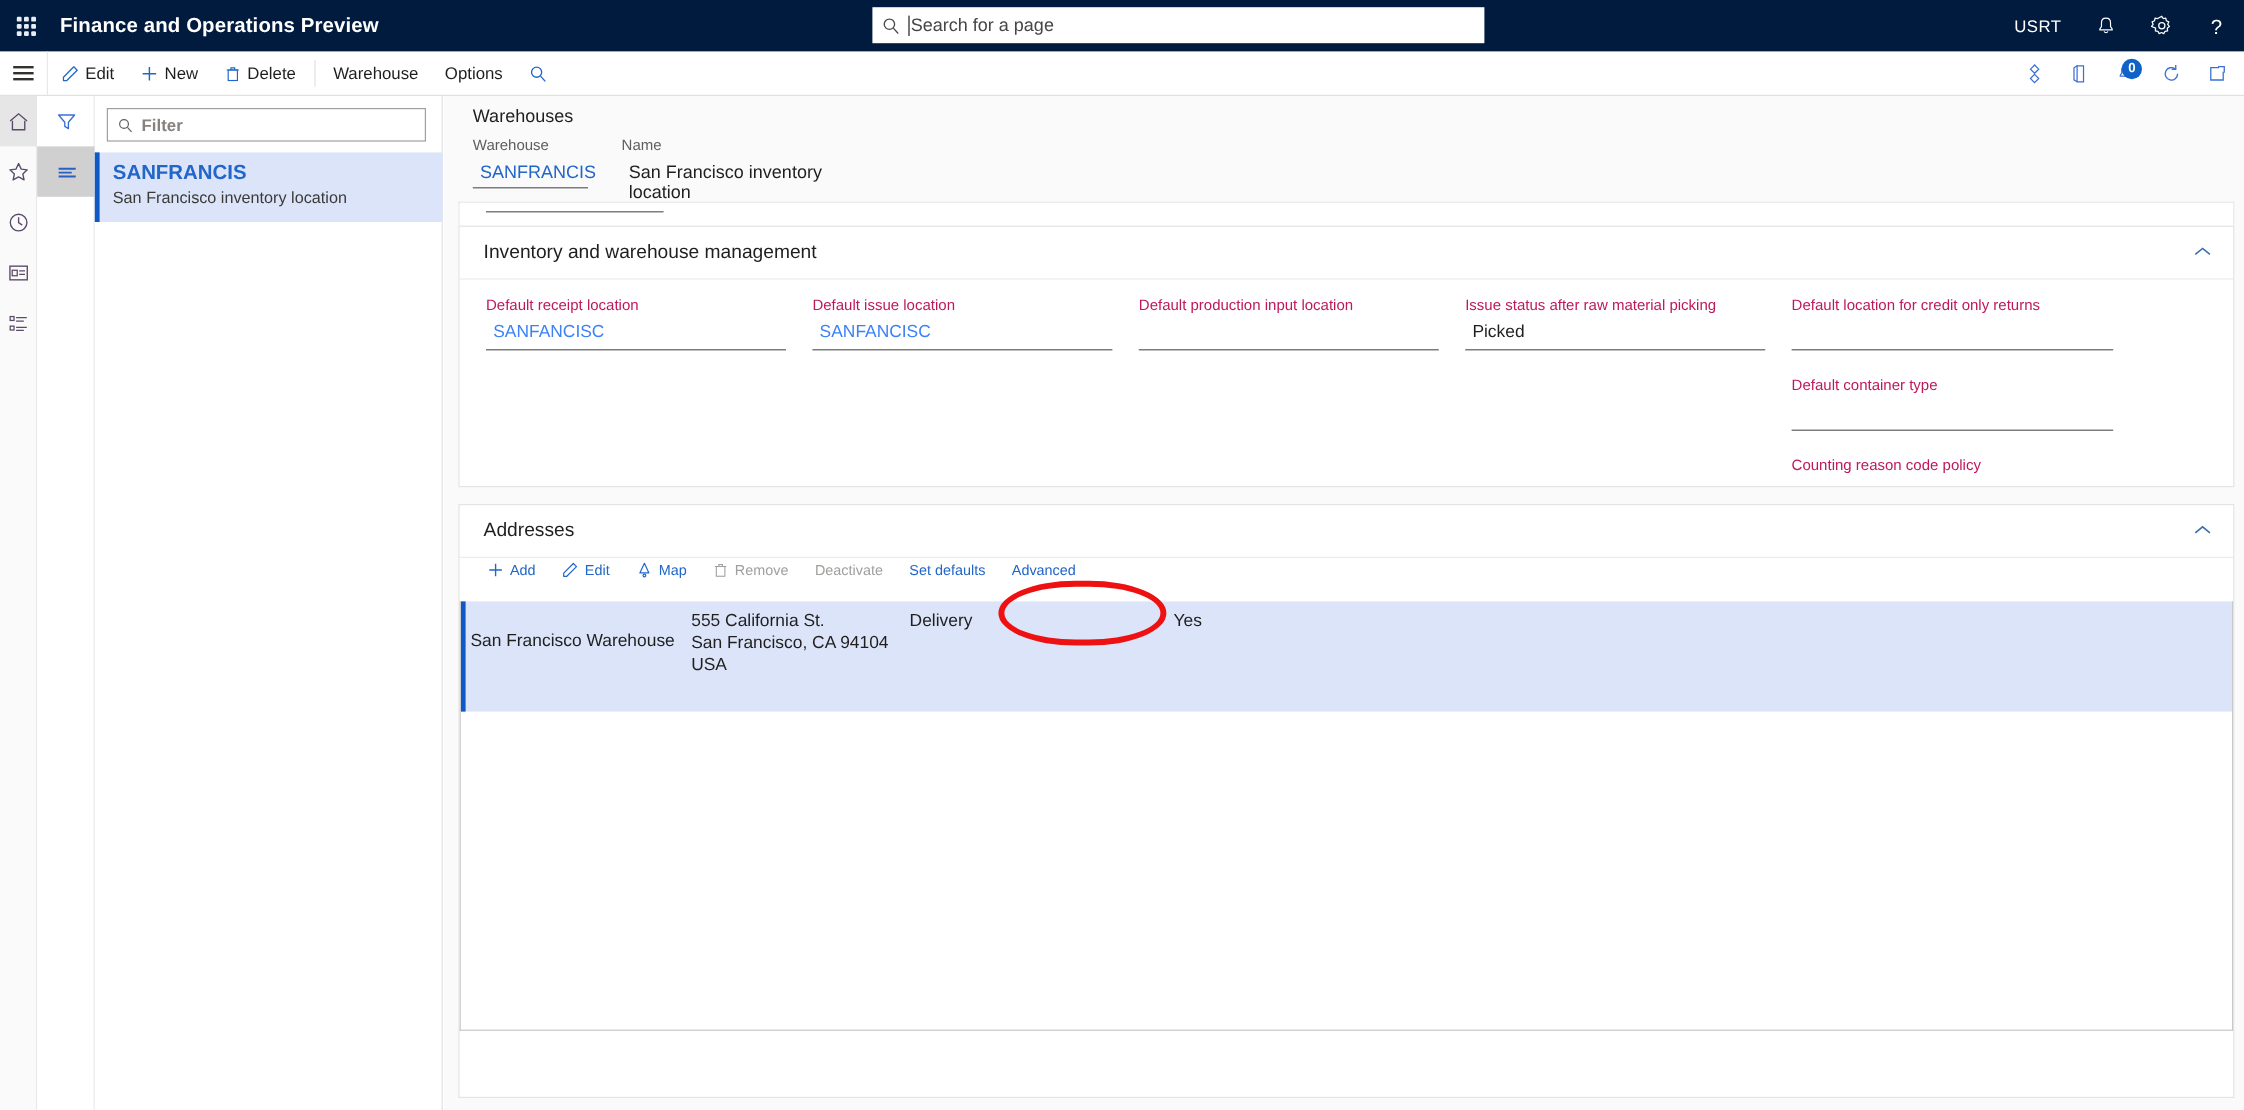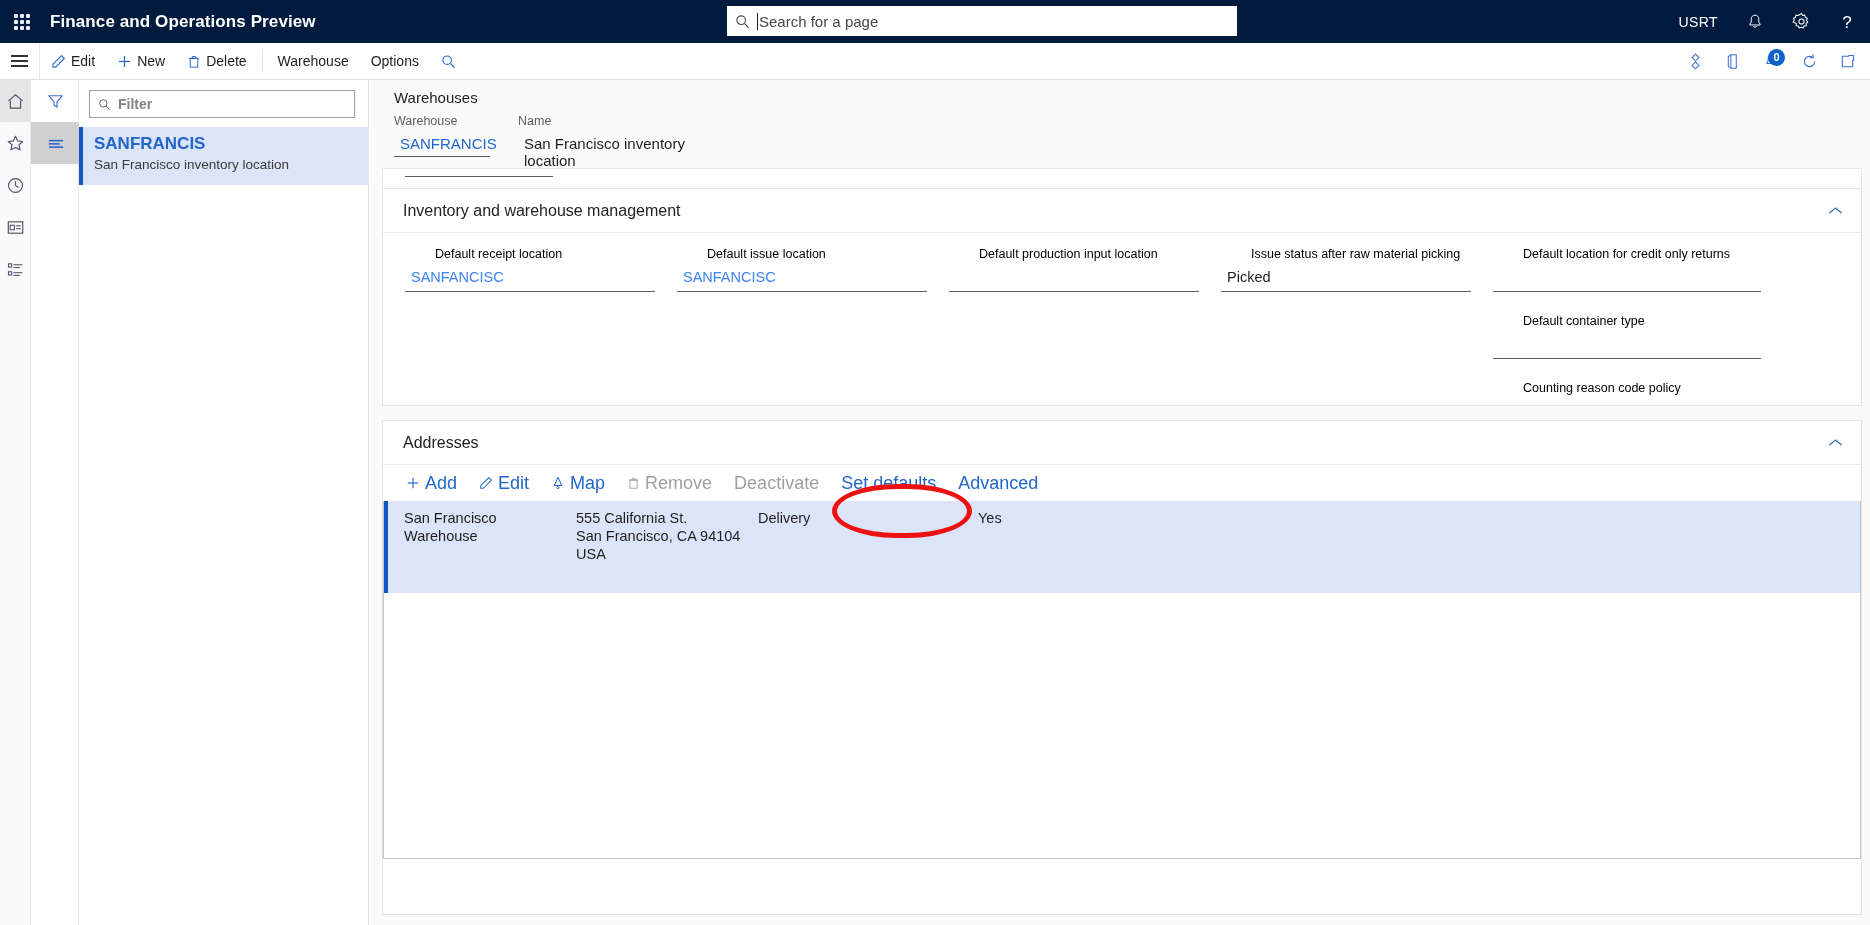--- a/index.html
+++ b/index.html
@@ -166,35 +166,35 @@
     height: 44px; display: flex; align-items: center; justify-content: space-between;
     padding: 0 18px 0 20px; border-bottom: 1px solid #ebebeb; cursor: pointer;
   }
   .card-title { font-size: 16px; color: #201f1e; }
   .chev { color: #4a6fa5; }
 
   .grid4 { display: flex; padding: 14px 0 0 22px; }
   .col { width: 272px; padding-right: 22px; }
   .col.wide { width: 290px; }
   .ffield { margin-bottom: 22px; }
-  .ffield .lab { font-size: 12.5px; color: #000000; margin-bottom: 6px; margin-left: 30px; }
+  .ffield .lab { font-size: 12.5px; color: #be185d; margin-bottom: 6px; }
   .ffield .val {
     font-size: 14.5px; color: #201f1e; padding: 2px 6px 5px 6px;
     border-bottom: 1px solid #605e5c; min-height: 25px;
   }
   .ffield .val.link { color: #3b82f6; }
   .ffield .val.empty::after { content: "\00a0"; }
 
   
   .gtoolbar {
     height: 36px; display: flex; align-items: center; padding-left: 12px;
   }
   .gbtn {
-    display: flex; align-items: center; gap: 5px; height: 30px; padding: 0 11px;
-    font-size: 18px; color: #2266c9; cursor: pointer; white-space: nowrap;
+    display: flex; gap: 5px; height: 30px; padding: 0 11px;
+    font-size: 12px; color: #2266c9; cursor: pointer; white-space: nowrap;
   }
   .gbtn.disabled { color: #a19f9d; cursor: default; }
 
   .tbl-head {
     height: 26px; display: flex; align-items: center;
     border-top: 1px solid #e1e1e1; border-bottom: 1px solid #e1e1e1;
     font-size: 13px; color: #201f1e; position: relative;
   }
   .th { padding-left: 8px; flex: 0 0 auto; }
   .tbl-row {
@@ -526,21 +526,21 @@
         <span>Remove</span>
       </div>
       <div class="gbtn disabled">Deactivate</div>
       <div class="gbtn">Set defaults</div>
       <div class="gbtn">Advanced</div>
     </div>
 
 
     <div class="grid-body">
       <div class="tbl-row">
-        <span class="td" style="width:184px; padding-left:16px;">San Francisco Warehouse</span>
+        <span class="td" style="width:184px; padding-left:4px;margin-top:16px;">San Francisco Warehouse</span>
         <span class="td" style="width:182px">
           <span class="l">555 California St.</span>
           <span class="l">San Francisco, CA 94104</span>
           <span class="l">USA</span>
         </span>
         <span class="td" style="width:220px">Delivery</span>
         <span class="td" style="width:220px">Yes</span>
       </div>
     </div>
   </div>

